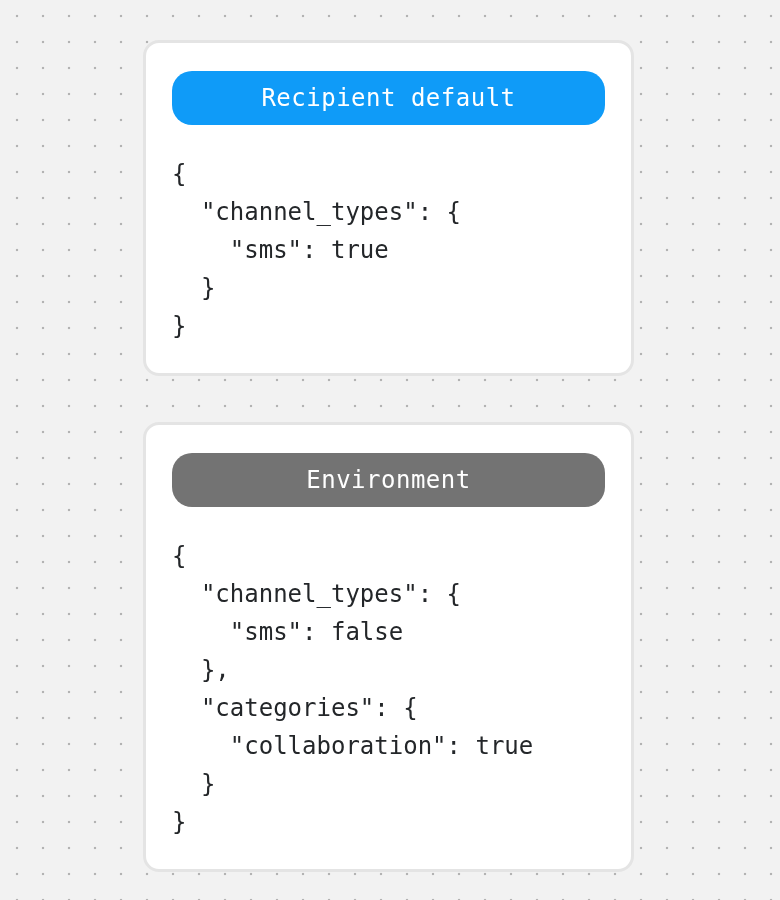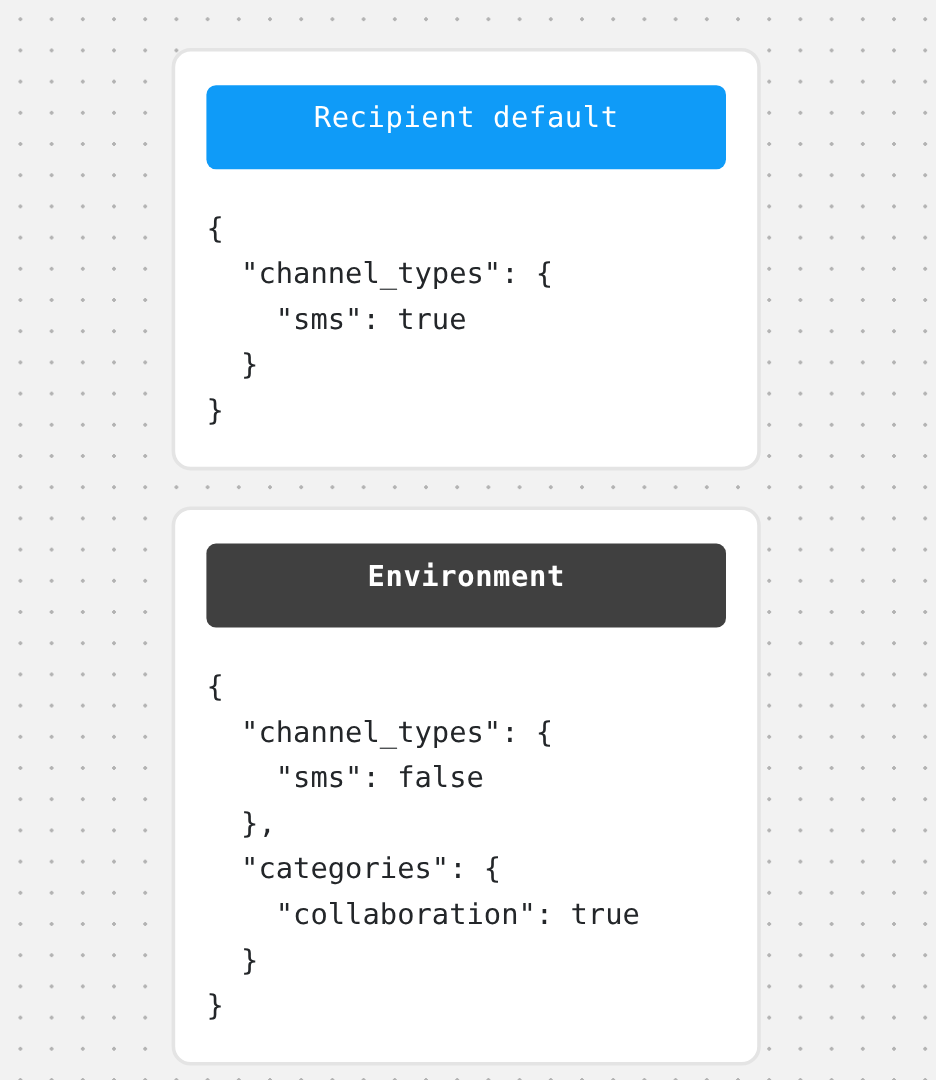--- a/index.html
+++ b/index.html
@@ -24,23 +24,23 @@
     box-sizing: border-box;
     background: #ffffff;
     border: 3px solid #e4e4e4;
     border-radius: 16px;
     padding: 28px 26px;
   }
   .card--recipient { top: 40px; }
   .card--environment { top: 422px; }
   .card-header {
     display: block;
-    height: 70px;
+    height: 54px;
     line-height: 54px;
-    border-radius: 8px;
+    border-radius: 20px;
     text-align: center;
     color: #ffffff;
     font-size: 24px;
     font-weight: 500;
     letter-spacing: 0.5px;
   }
   .code {
     margin: 30px 0 0 0;
     padding: 0;
     font-family: inherit;
@@ -58,21 +58,21 @@
   <section class="card card--recipient">
     <div class="card-header" style="background-color: rgb(15, 155, 248);">Recipient default</div>
     <pre class="code">{
   "channel_types": {
     "sms": true
   }
 }</pre>
   </section>
 
   <section class="card card--environment">
-    <div class="card-header" style="background-color: #404040; font-weight: bold;">Environment</div>
+    <div class="card-header" style="background-color: #737373;">Environment</div>
     <pre class="code">{
   "channel_types": {
     "sms": false
   },
   "categories": {
     "collaboration": true
   }
 }</pre>
   </section>
 

